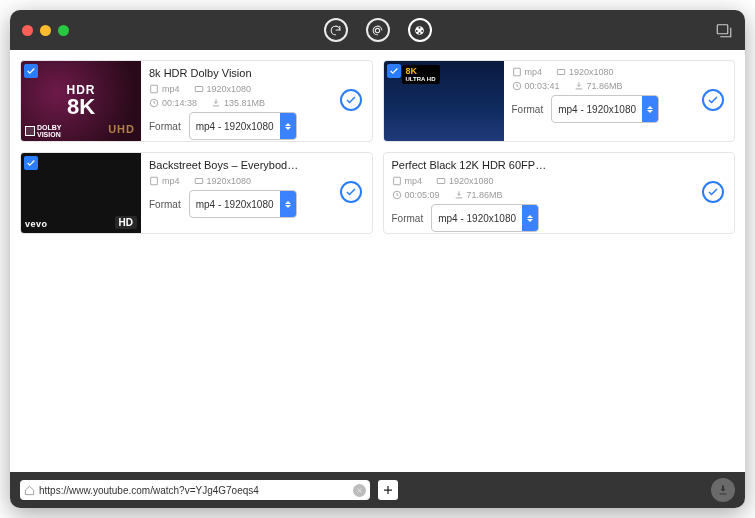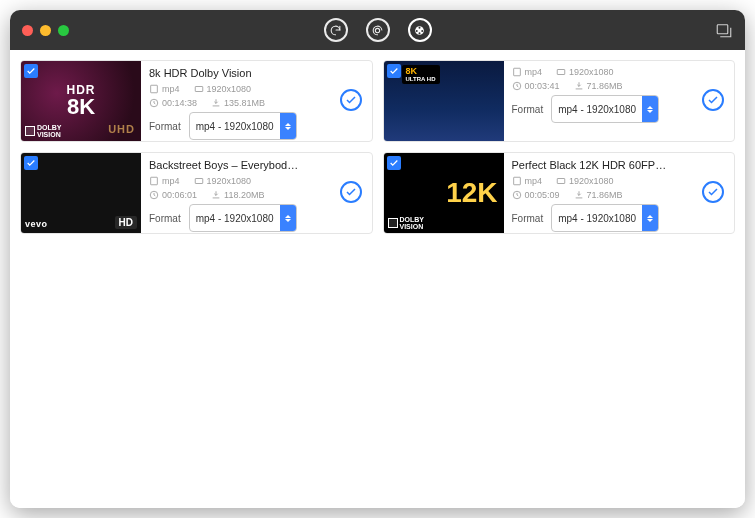--- a/index.html
+++ b/index.html
@@ -388,67 +388,39 @@
                 </svg>
           <span>mp4</span>
         </div>
         <div class="kv">
           <svg viewBox="0 0 24 24">
                   <rect x="3" y="6" width="18" height="12" rx="1" fill="none" stroke-width="2"></rect>
                 </svg>
           <span>1920x1080</span>
         </div>
       </div>
-      <div class="row">
-        <div class="kv">
-          <svg viewBox="0 0 24 24">
-                  <circle cx="12" cy="12" r="9" fill="none" stroke-width="2"></circle>
-                  <path d="M12 7v5l3 2" fill="none" stroke-width="2"></path>
-                </svg>
-          <span>00:06:01</span>
-        </div>
-        <div class="kv">
-          <svg viewBox="0 0 24 24">
-                  <path d="M12 3v10m0 0l-4-4m4 4l4-4" fill="none" stroke-width="2"></path>
-                  <path d="M4 19h16" stroke-width="2"></path>
-                </svg>
-          <span>118.20MB</span>
-        </div>
-      </div>
       <div class="formatrow">
         <span>Format</span>
         <div class="select">
           <span>mp4 - 1920x1080</span>
           <div class="arrow">
                   <div class="up"></div>
                   <div class="dn"></div>
                 </div>
         </div>
       </div>
     </div>
     <div class="ring">
       <svg viewBox="0 0 24 24">
               <path d="M4 12l5 5L20 6"></path>
             </svg>
     </div>
   </div>
 
   <div class="card">
-    <div class="thumb bg4">
-      <div class="check">
-              <svg viewBox="0 0 24 24">
-                <path d="M4 12l5 5L20 6"></path>
-              </svg>
-            </div>
-    <div class="dolby">
-              <span class="sq"></span>
-              <span>DOLBY<br>VISION</span>
-            </div>
-            <div class="twelve">12K</div>
-          </div>
     <div class="info">
       <div class="title">Perfect Black 12K HDR 60FP…</div>
       <div class="row">
         <div class="kv">
           <svg viewBox="0 0 24 24">
                   <rect x="4" y="3" width="16" height="18" rx="1" fill="none" stroke-width="2"></rect>
                 </svg>
           <span>mp4</span>
         </div>
         <div class="kv">
@@ -487,14 +459,38 @@
     </div>
     <div class="ring">
       <svg viewBox="0 0 24 24">
               <path d="M4 12l5 5L20 6"></path>
             </svg>
     </div>
   </div>
 </div>
   </div>
 
+  <div class="footer">
+    <div class="urlbox">
+      <svg viewBox="0 0 24 24">
+          <path d="M3 11l9-8 9 8v10H3z"></path>
+        </svg>
+      <div class="txt">https://www.youtube.com/watch?v=YJg4G7oeqs4</div>
+      <div class="clear">
+        <svg viewBox="0 0 24 24">
+            <path d="M5 5l14 14M19 5L5 19"></path>
+          </svg>
+      </div>
+    </div>
+    <div class="plusbtn">
+      <svg viewBox="0 0 24 24">
+          <path d="M12 4v16M4 12h16"></path>
+        </svg>
+    </div>
+    <div class="dlbtn">
+      <svg viewBox="0 0 24 24">
+          <path d="M12 3v12l5-5h-3V3h-4v7H7l5 5z"></path>
+          <rect x="5" y="19" width="14" height="2"></rect>
+        </svg>
+    </div>
+  </div>
 
 </div>
 
 </body></html>

